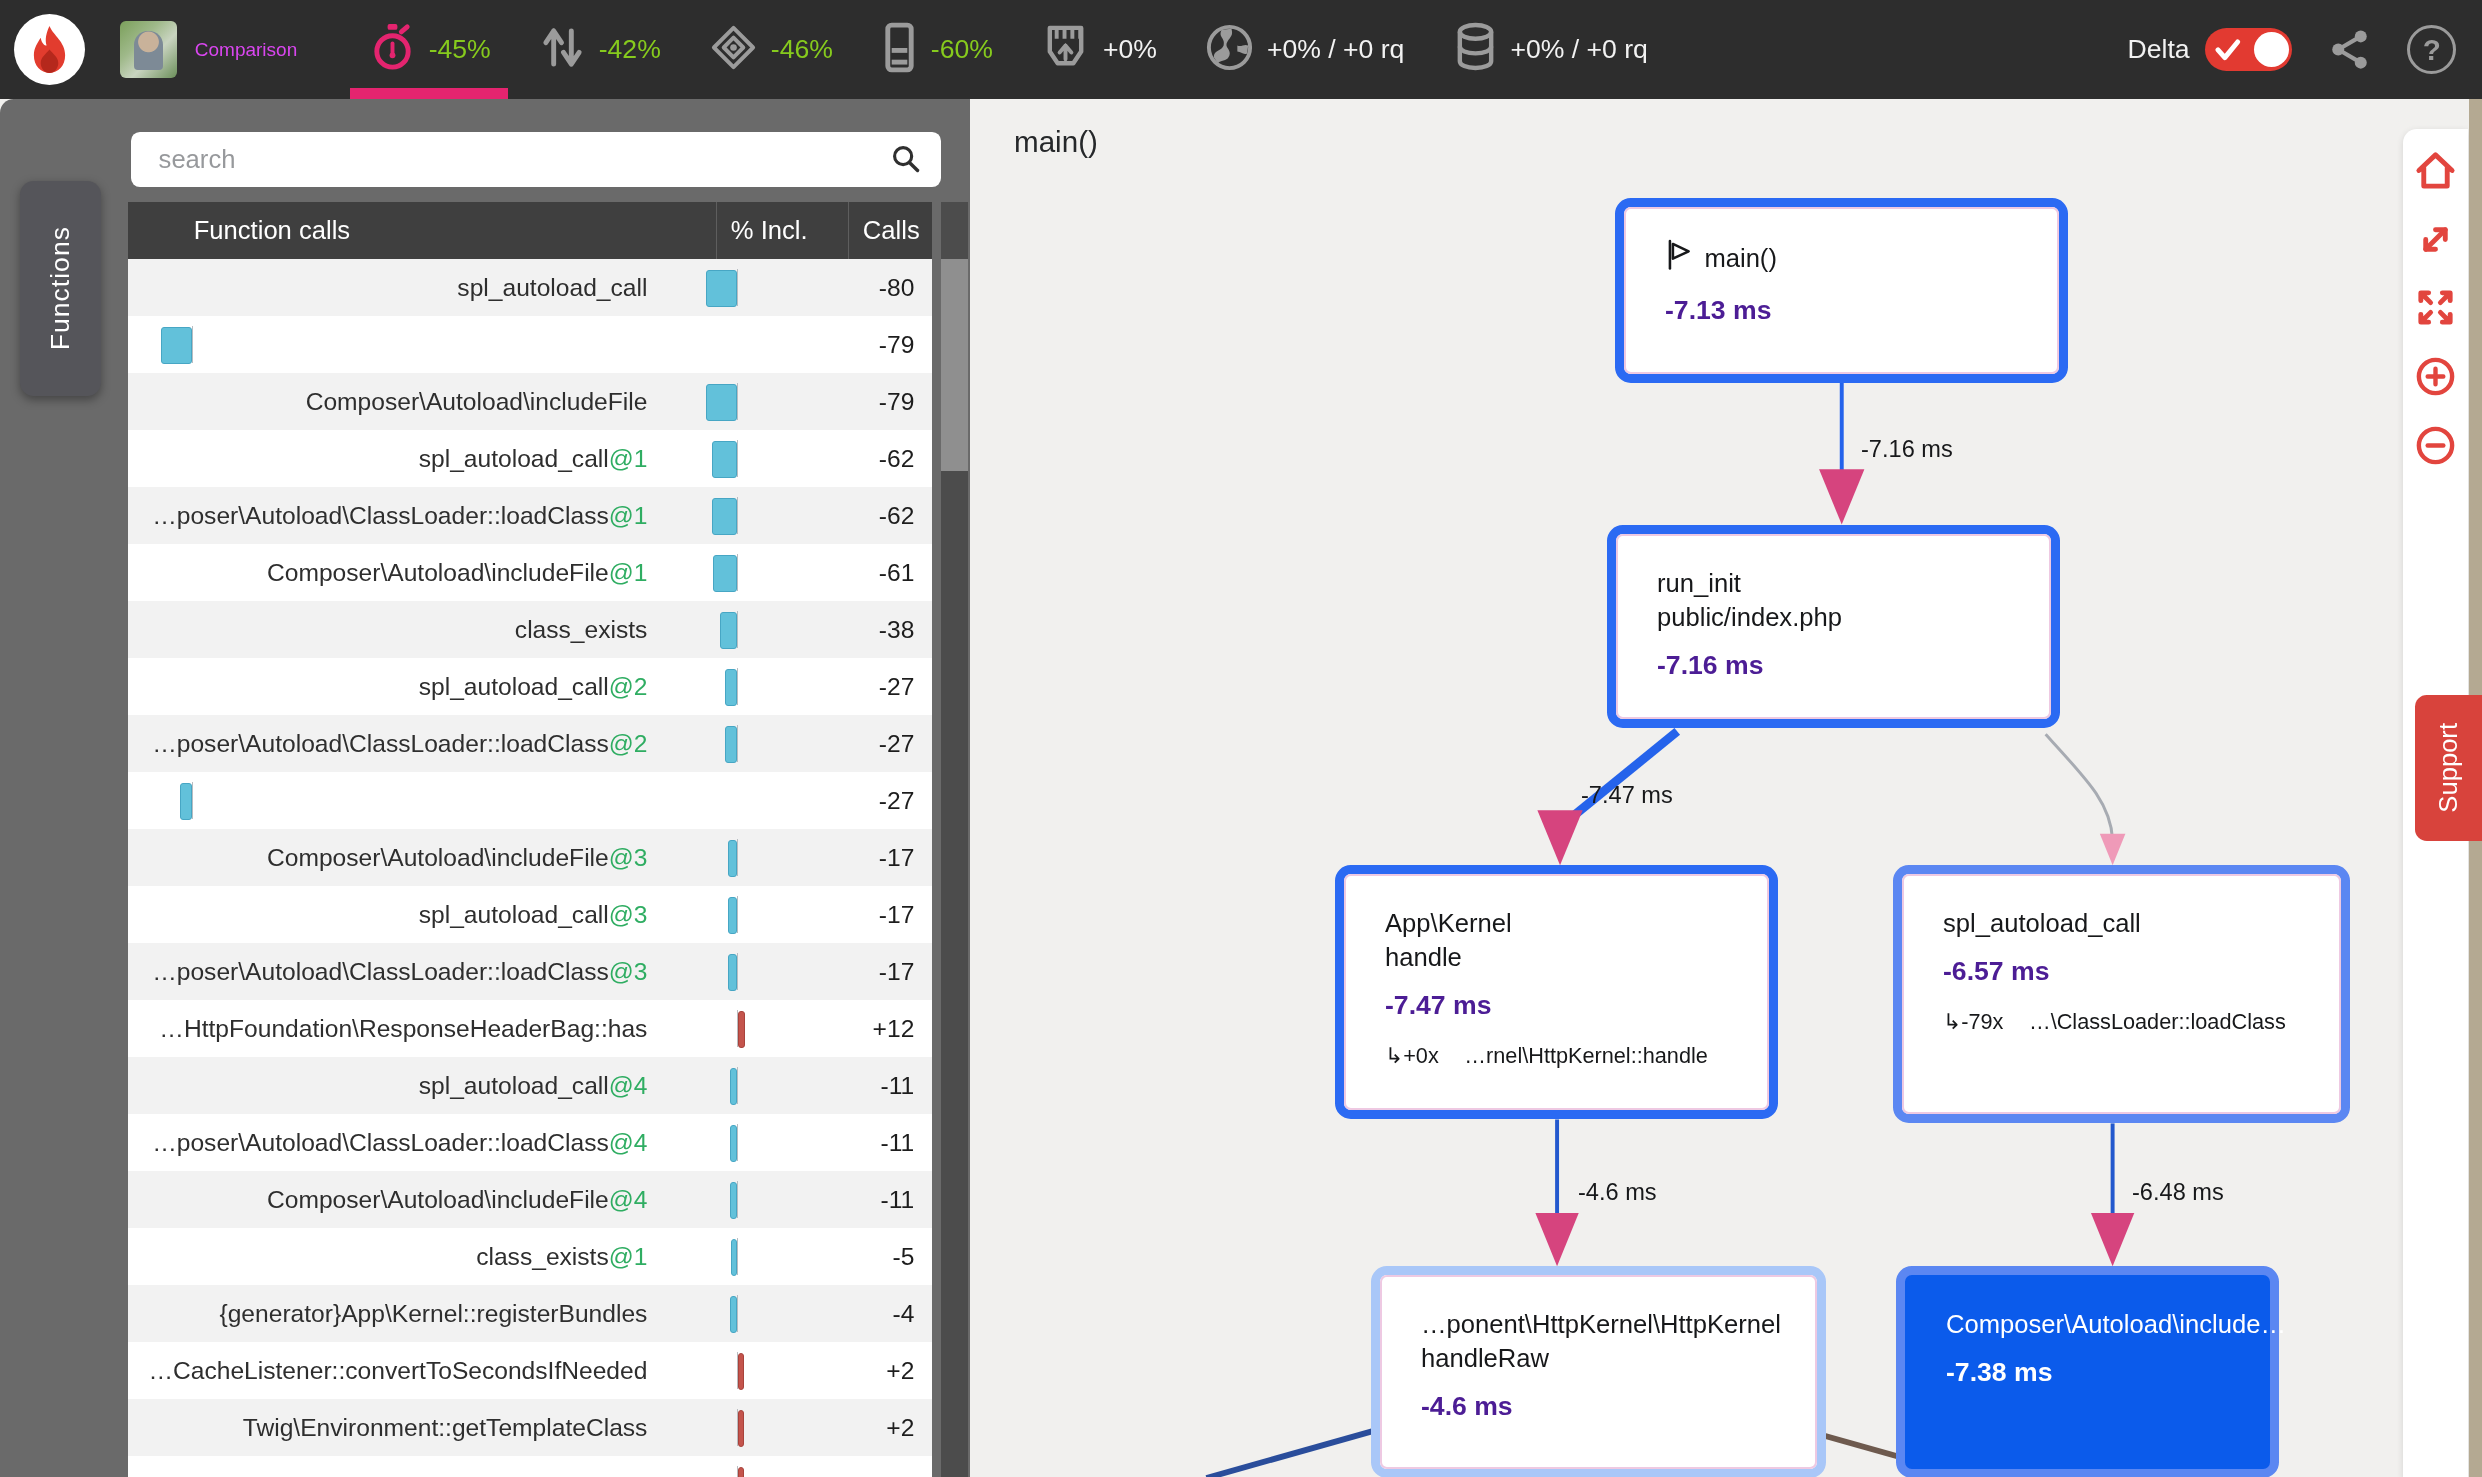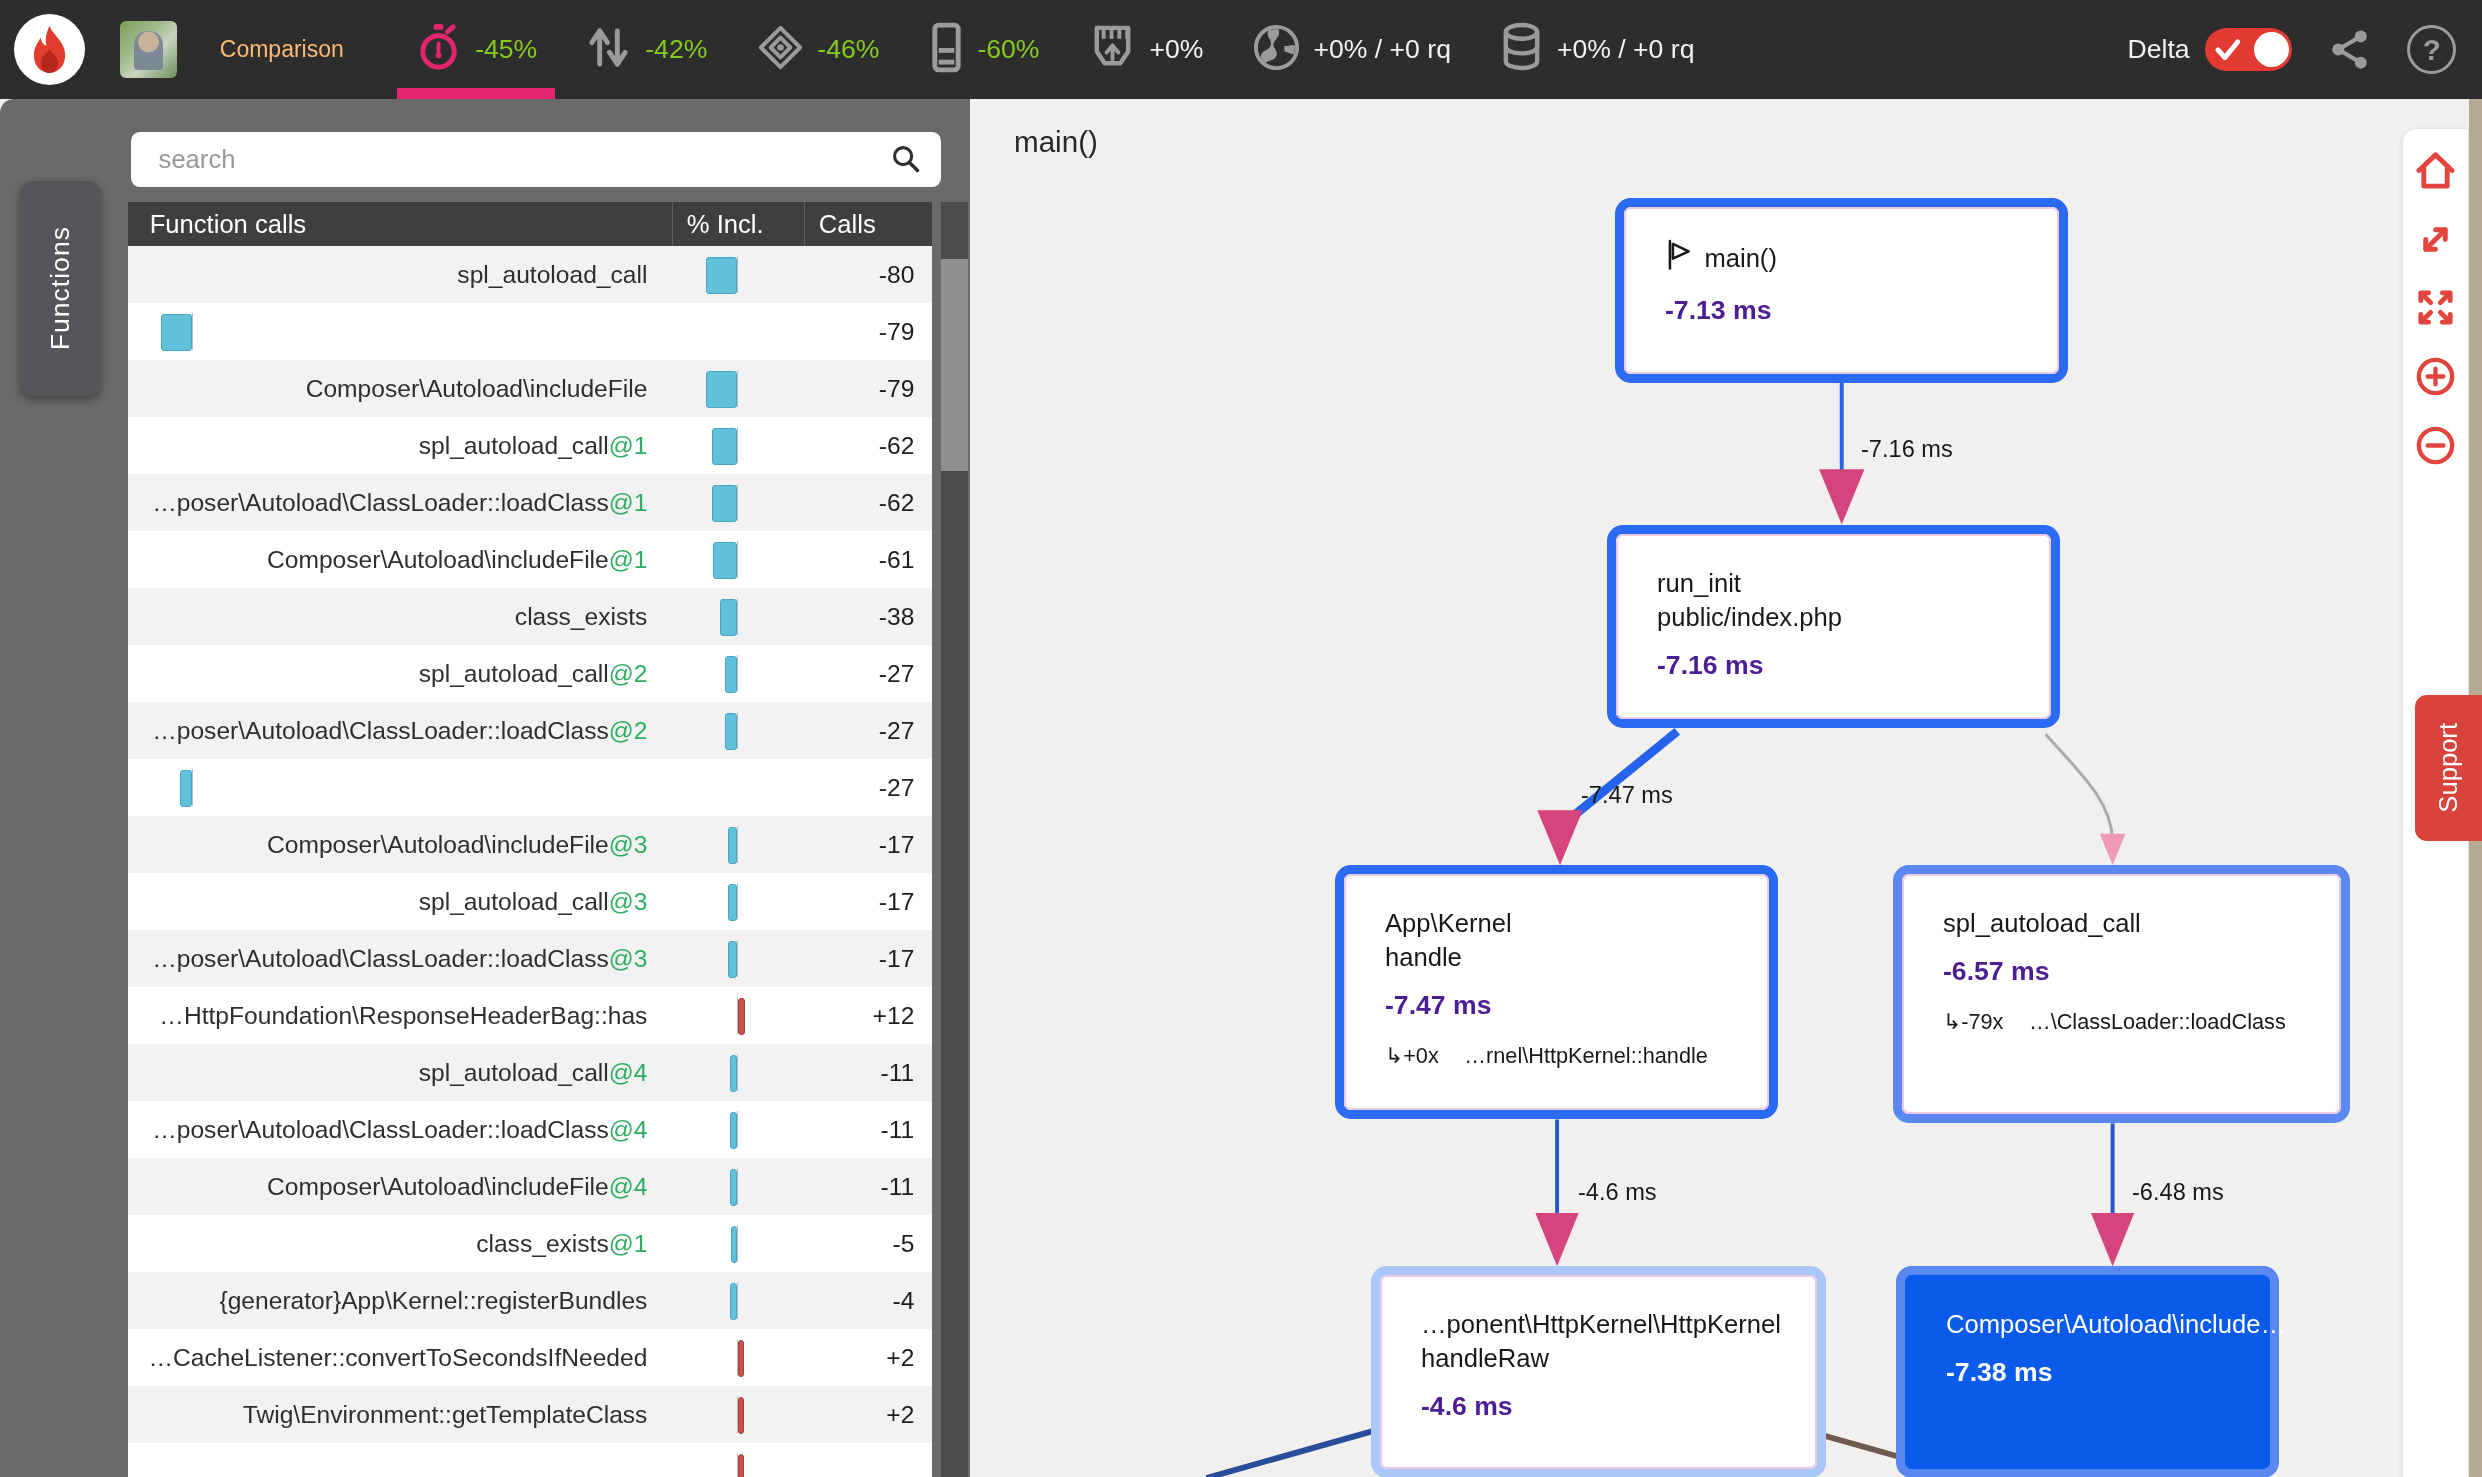--- a/index.html
+++ b/index.html
@@ -6,21 +6,21 @@
     font-family:"Liberation Sans",sans-serif;background:#f1f0ee;}
   
   .topbar{position:absolute;left:0;top:0;width:2482px;height:99px;background:#2d2d2d;
     display:flex;align-items:center;z-index:50;}
   .logo{width:71px;height:71px;border-radius:50%;background:#fff;margin-left:13.8px;
     display:flex;align-items:center;justify-content:center;flex:0 0 auto;}
   .avatar{width:57px;height:57px;border-radius:5.9px;margin-left:35px;flex:0 0 auto;
     background:linear-gradient(135deg,#7ba05b 0%,#9fb98a 35%,#c9d4c0 60%,#6b8f5a 100%);position:relative;overflow:hidden;}
   .avatar::after{content:"";position:absolute;left:13.8px;top:9.9px;width:29.6px;height:39px;border-radius:13.8px 13.8px 3.9px 3.9px;
     background:radial-gradient(circle at 50% 28%,#c9b29a 0 9.9px,#7d8a96 10.8px 100%);}
-  .tb-title{color:#fdba74;font-size:23px;margin-left:43px;flex:0 0 auto;}
+  .tb-title{color:#d946ef;font-size:19px;margin-left:18px;flex:0 0 auto;}
   .metrics{display:flex;align-items:center;height:100%;margin-left:47px;}
   .metric{display:flex;align-items:center;gap:11.8px;height:100%;padding:0 23.6px;position:relative;cursor:pointer;}
   .metric .val{font-size:26.6px;white-space:nowrap;}
   .metric .val.green{color:#86ca1d;}
   .metric .val.white{color:#f2f2f2;}
   .metric.active::after{content:"";position:absolute;left:5.9px;right:5.9px;bottom:0;height:10.8px;background:#e4246f;}
   .tb-right{margin-left:auto;display:flex;align-items:center;gap:35px;margin-right:25.6px;}
   .delta-wrap{display:flex;align-items:center;gap:15.8px;}
   .delta-label{color:#f2f2f2;font-size:26.6px;}
   .toggle{width:87px;height:43px;border-radius:21.7px;background:#e23a31;position:relative;cursor:pointer;}
@@ -33,21 +33,21 @@
     border-radius:13.8px 0 0 0;overflow:hidden;z-index:20;}
   .func-tab{position:absolute;left:19.7px;top:82px;width:81px;height:215px;background:#55555a;
     border-radius:13.8px;box-shadow:0 3.9px 9.9px rgba(0,0,0,.35);display:flex;align-items:center;justify-content:center;cursor:pointer;}
   .func-tab span{writing-mode:vertical-rl;transform:rotate(180deg);color:#fff;font-size:26.6px;letter-spacing:1px;}
   .searchbox{position:absolute;left:131px;top:32.5px;width:810px;height:55px;background:#fff;border-radius:8.9px;}
   .searchbox input{position:absolute;left:0;top:0;width:100%;height:100%;border:none;outline:none;background:transparent;
     font-size:25.6px;padding:0 69px 0 27.6px;color:#333;font-family:"Liberation Sans",sans-serif;box-sizing:border-box;}
   .searchbox input::placeholder{color:#97999c;}
   .searchbox .mag{position:absolute;right:19.7px;top:11.8px;}
   .ftable{position:absolute;left:128px;top:103px;width:804px;}
-  .thead{display:flex;background:#3f3f3f;color:#fff;height:44px;align-items:center;font-size:25.6px;}
+  .thead{display:flex;background:#3f3f3f;color:#fff;height:57px;align-items:center;font-size:25.6px;padding-left:44px;}
   .thead .c1{width:545px;padding-left:21.7px;box-sizing:border-box;border-right:1px solid #5e5e5e;height:100%;display:flex;align-items:center;}
   .thead .c2{width:132px;border-right:1px solid #5e5e5e;height:100%;display:flex;align-items:center;padding-left:13.8px;box-sizing:border-box;}
   .thead .c3{flex:1;display:flex;align-items:center;padding-left:13.8px;}
   .trow{display:flex;height:57px;align-items:center;font-size:24.6px;color:#2e2e2e;cursor:pointer;}
   .trow:nth-child(odd){background:#f2f2f2;}
   .trow:nth-child(even){background:#ffffff;}
   .trow .c1{width:545px;text-align:right;padding-right:25.6px;box-sizing:border-box;white-space:nowrap;overflow:hidden;}
   .trow .c1 .sfx{color:#2fad62;}
   .trow .c2{width:132px;height:100%;position:relative;}
   .trow .c2 .zero{position:absolute;left:64px;top:9.9px;bottom:9.9px;width:1px;background:#b9bcc0;}

